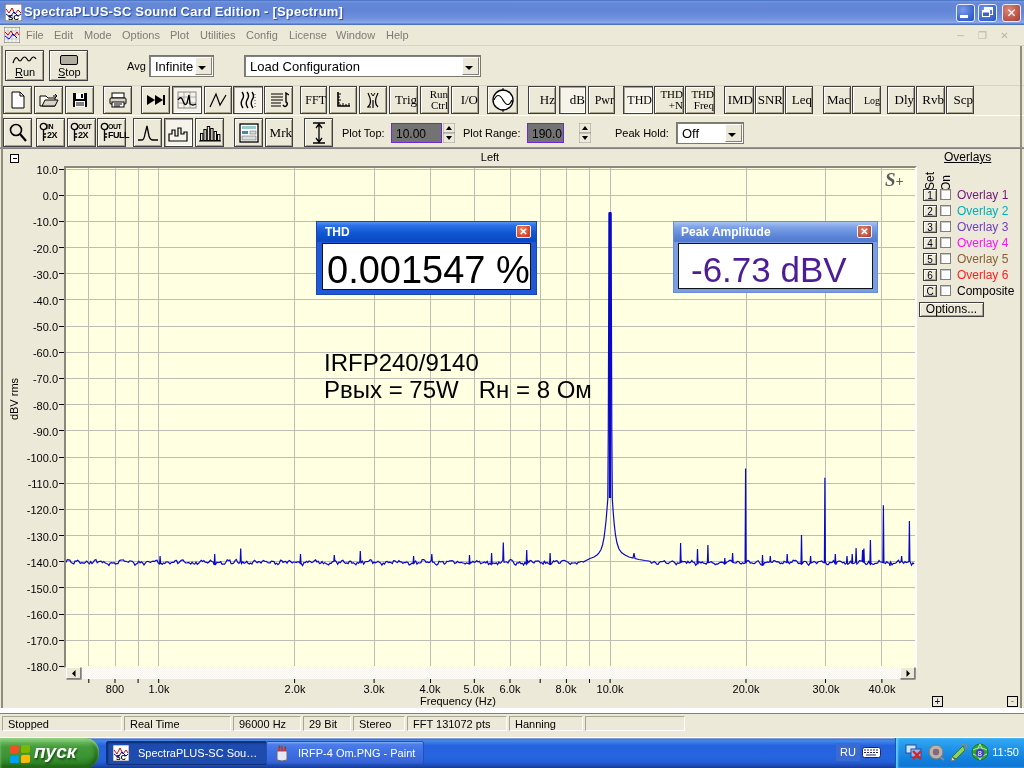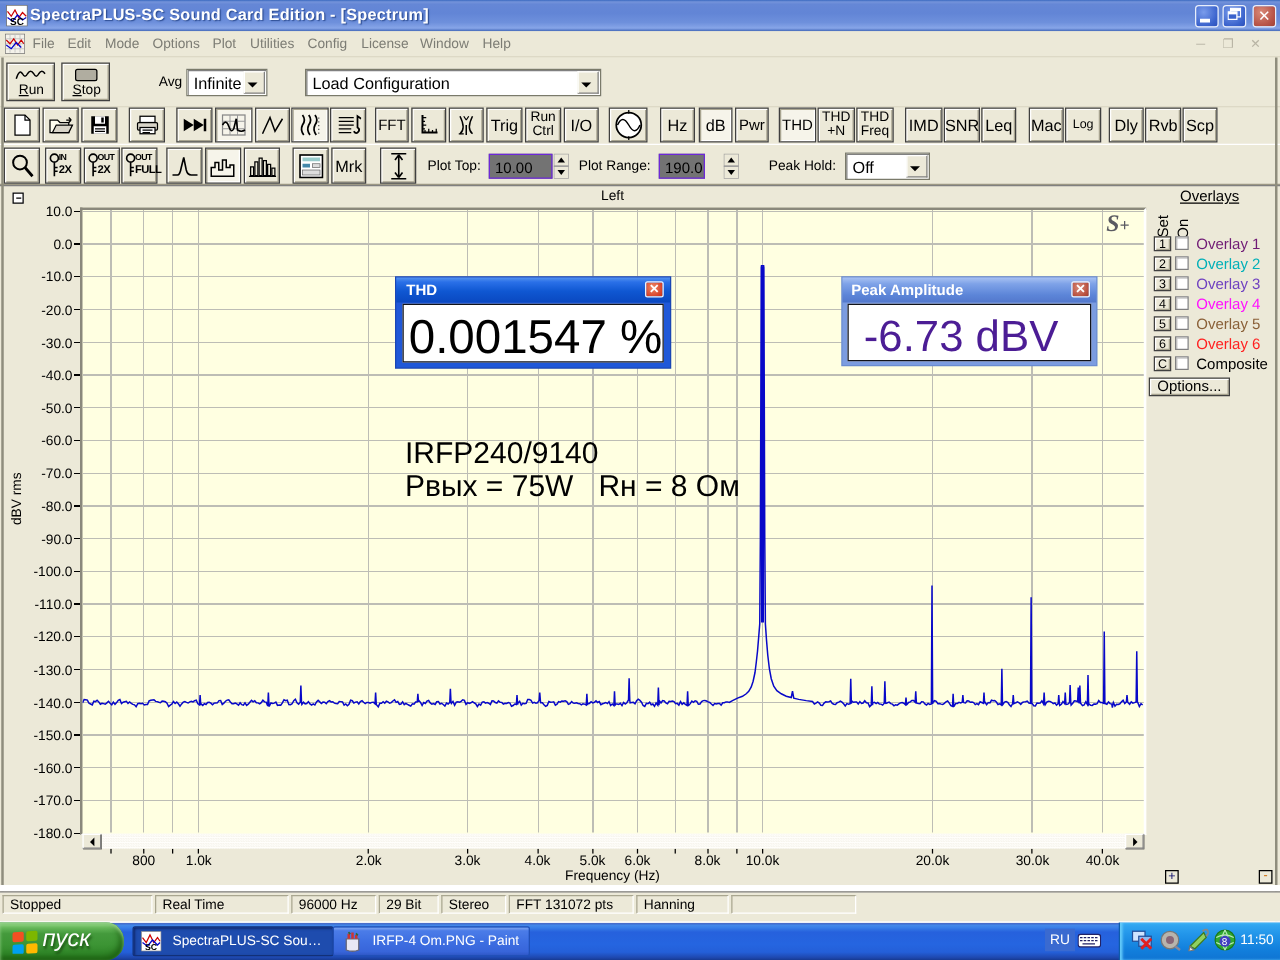--- a/index.html
+++ b/index.html
@@ -10,21 +10,21 @@
 #titletext{position:absolute;left:24px;top:4px;color:#fff;font-size:13px;font-weight:bold;letter-spacing:.2px;text-shadow:1px 1px 1px #2a4a90}
 .tbtn{position:absolute;top:4px;width:19px;height:18px;border-radius:3px;border:1px solid #e8eefb;color:#fff;text-align:center;line-height:16px;font-size:11px}
 .tbtn.min,.tbtn.res{background:radial-gradient(circle at 35% 30%,#7a9ceb,#3a62cc 70%,#2c50ba)}
 .tbtn.close{background:radial-gradient(circle at 35% 30%,#d98a78,#b85448 65%,#a04237)}
 
 #menubar{position:absolute;left:0;top:25px;width:1024px;height:21px;background:#ece9d8;border-bottom:1px solid #d8d4c0}
 .menuitem{position:absolute;top:4px;font-size:11px;color:#7c7c74}
 
 .toolbtn{position:absolute;background:#ece9d8;border:1px solid #404040;box-shadow:inset 1px 1px 0 #fff,inset -1px -1px 0 #a8a490}
 .toolbtn.pressed{background:#f6f4ea;box-shadow:inset 1px 1px 0 #a8a490,inset -1px -1px 0 #fff}
-.serifbtn{font-family:Liberation Sans, sans-serif;color:#000;text-align:center}
+.serifbtn{font-family:Liberation Serif, serif;color:#000;text-align:right}
 
 .combo{position:absolute;background:#fff;border:1px solid #7a7a6a;box-shadow:inset 1px 1px 0 #808080}
 .combo .ctext{position:absolute;left:5px;top:3px;font-size:13px;color:#000}
 .combo .cbtn{position:absolute;right:1px;top:1px;bottom:1px;width:17px;background:#ece9d8;border:1px solid #fff;border-right-color:#808080;border-bottom-color:#808080}
 .combo .arr{position:absolute;right:5px;top:8px;width:0;height:0;border-left:4px solid transparent;border-right:4px solid transparent;border-top:4px solid #000}
 .spin{position:absolute;background:#737373;border:1px solid #6d28d9}
 .label11{position:absolute;font-size:11px;color:#000}
 
 #plotwrap{position:absolute;left:0;top:148px;width:1024px;height:563px;background:#ece9d8;border-top:1px solid #808080}
 #plot{position:absolute;left:64px;top:166px;width:853px;height:502px;background:#ffffe1;border-top:2px solid #8a887c;border-left:2px solid #8a887c;border-right:2px solid #fff;border-bottom:1px solid #fff}
@@ -42,21 +42,21 @@
 
 #statusbar{position:absolute;left:0;top:713px;width:1024px;height:24px;background:#ece9d8;border-top:1px solid #808080}
 #whitestrip{position:absolute;left:0;top:708px;width:1024px;height:5px;background:#fff}
 .stseg{position:absolute;top:4px;height:18px;border:1px solid #a9a68f;border-bottom-color:#fff;border-right-color:#fff;font-size:11px;color:#000;padding:2px 0 0 5px}
 
 #taskbar{position:absolute;left:0;top:737px;width:1024px;height:31px;
 background:linear-gradient(180deg,#fdfdfb 0%,#fdfdfb 3%,#3c64c8 6%,#4589e9 10%,#3a80e8 16%,#2661dd 28%,#2565e0 60%,#245fd8 80%,#1e47ae 94%,#173a92 100%)}
 #startbtn{position:absolute;left:0;top:1px;width:99px;height:30px;border-radius:0 14px 14px 0;
 background:linear-gradient(180deg,#4fa946 0%,#71c264 8%,#449a3c 30%,#3c9434 60%,#2f8527 85%,#247218 100%);
 box-shadow:inset 0 2px 3px #9bd88f,inset -3px -2px 5px #1c5f12}
-#starttext{position:absolute;left:34px;top:4px;color:#fff;font-size:19px;font-weight:normal;font-style:italic;text-shadow:1px 2px 2px #1a4f12}
+#starttext{position:absolute;left:34px;top:4px;color:#fff;font-size:19px;font-weight:bold;font-style:italic;text-shadow:1px 2px 2px #1a4f12}
 .taskbtn1{position:absolute;left:106px;top:4px;width:161px;height:24px;background:#1e4cae;border:1px solid #123078;border-radius:2px;box-shadow:inset 1px 1px 2px #10266a}
 .taskbtn2{position:absolute;left:266px;top:4px;width:158px;height:24px;background:linear-gradient(180deg,#82a7f2 0%,#4b7ce8 12%,#3e6fe2 50%,#3865da 88%,#2f58c8 100%);border:1px solid #2150b8;border-radius:2px}
 .tasktext{position:absolute;left:31px;top:5px;color:#fff;font-size:11px;white-space:nowrap}
 #tray{position:absolute;right:0;top:1px;width:129px;height:30px;
 background:linear-gradient(180deg,#35aaf3 0%,#2396ea 30%,#1280dd 70%,#0f74d3 100%);
 border-left:1px solid #0d5cab;box-shadow:inset 2px 0 2px #66ccfa}
 #clock{position:absolute;right:5px;top:9px;color:#fff;font-size:11px}
 </style></head><body>
 <div id="titlebar">
 <svg class="abs" style="left:5px;top:4px" width="17" height="17">
@@ -493,21 +493,21 @@
 <div class="xlab" style="left:295px;top:683px">2.0k</div>
 <div class="xlab" style="left:374px;top:683px">3.0k</div>
 <div class="xlab" style="left:430px;top:683px">4.0k</div>
 <div class="xlab" style="left:474px;top:683px">5.0k</div>
 <div class="xlab" style="left:510px;top:683px">6.0k</div>
 <div class="xlab" style="left:566px;top:683px">8.0k</div>
 <div class="xlab" style="left:610px;top:683px">10.0k</div>
 <div class="xlab" style="left:746px;top:683px">20.0k</div>
 <div class="xlab" style="left:826px;top:683px">30.0k</div>
 <div class="xlab" style="left:882px;top:683px">40.0k</div>
-<div class="abs" style="left:420px;top:695px;width:140px;text-align:center;font-size:11px">Frequency (Hz)</div>
+<div class="abs" style="left:420px;top:695px;width:140px;text-align:left;font-size:11px">Frequency (Hz)</div>
 <div class="abs" style="left:932px;top:696px;width:11px;height:11px;border:1.5px solid #000;background:#ece9d8;text-align:center;line-height:9px;font-size:10px;color:#006">+</div>
 <div class="abs" style="left:1007px;top:696px;width:11px;height:11px;border:1.5px solid #000;background:#ece9d8;text-align:center;line-height:8px;font-size:10px;color:#c60">-</div>
 <div class="abs" style="left:944px;top:150px;font-size:12px;text-decoration:underline;color:#000">Overlays</div>
 <div class="abs" style="left:924px;top:165px;width:13px;height:20px">
     <div style="transform:rotate(-90deg);transform-origin:center;font-size:12px;position:absolute;left:-9px;top:3px;width:30px">Set</div>
   </div>
 <div class="abs" style="left:940px;top:165px;width:13px;height:20px">
     <div style="transform:rotate(-90deg);transform-origin:center;font-size:12px;position:absolute;left:-9px;top:4px;width:30px">On</div>
   </div>
 <div class="ovbtn" style="left:923px;top:189px">1</div>

